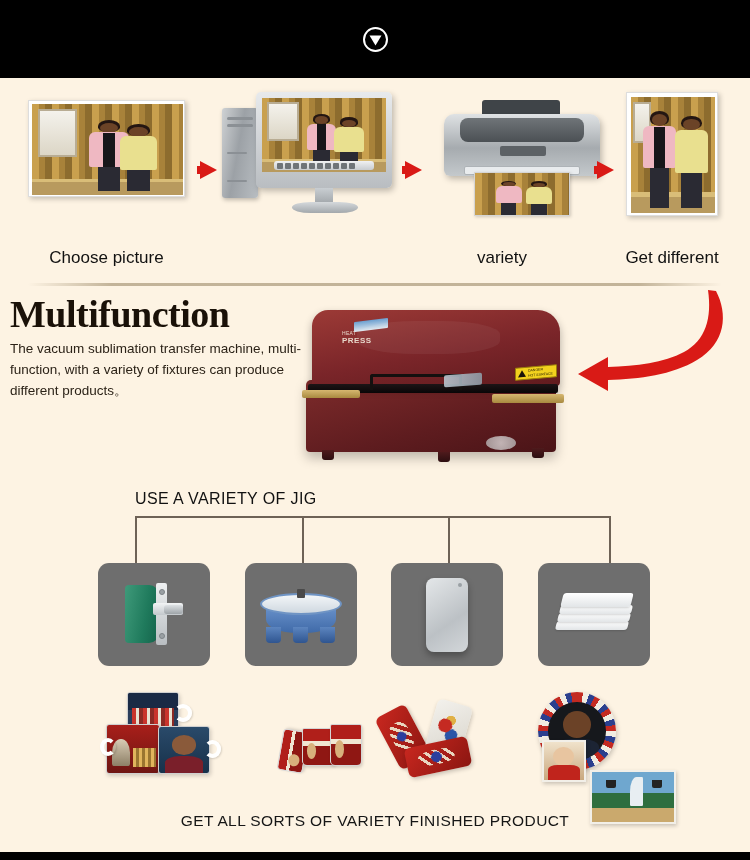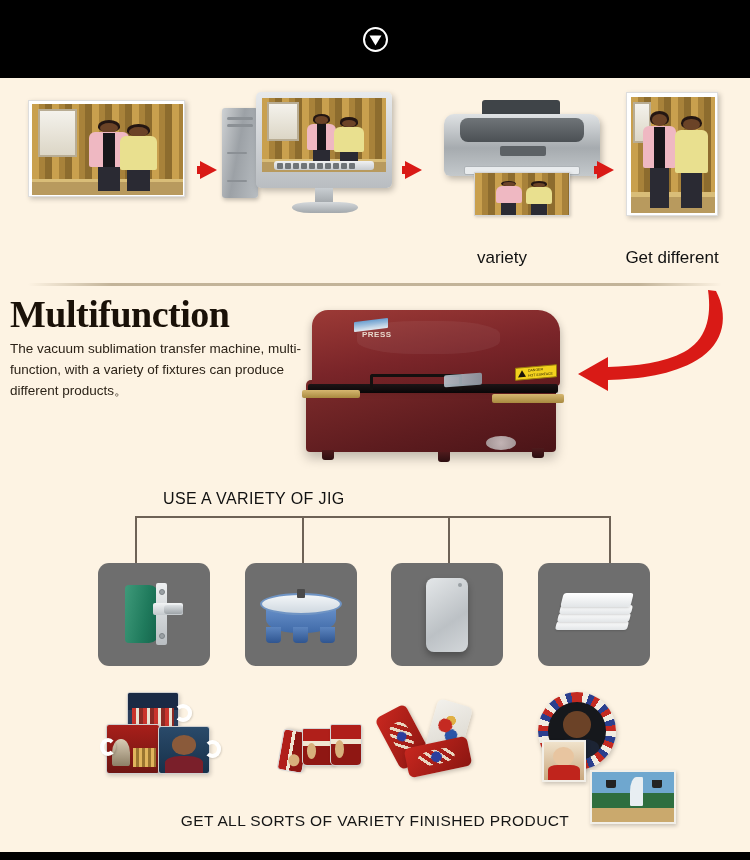--- a/index.html
+++ b/index.html
@@ -150,22 +150,22 @@
   .mc-tray-r {
     position:absolute; left:196px; top:92px; width:72px; height:9px;
     background:linear-gradient(#d6b770,#a8893f); border-radius:2px;
   }
   .mc-handle {
     position:absolute; left:74px; top:72px; width:92px; height:16px;
     border:3px solid #14100f; border-bottom:none; border-radius:3px 3px 0 0;
     background:transparent;
   }
   .mc-heatpress {
-    position:absolute; left:30px; top:15px; font-size:5px; color:#e7d6c9;
-    line-height:1.1; font-family:"Liberation Sans", sans-serif; letter-spacing:.3px;margin-left:20px;
+    position:absolute; left:30px; top:21px; font-size:5px; color:#e7d6c9;
+    line-height:1.1; font-family:"Liberation Sans", sans-serif; letter-spacing:.3px;
   }
   .mc-heatpress b { font-size:8px; display:block; letter-spacing:.5px; }
   .mc-warn {
     position:absolute; left:203px; top:56px; width:42px; height:13px;
     background:#f2d11e; border:1px solid #9a7e0b; border-radius:1px;
     transform:skewY(-5deg);
     display:flex; align-items:center; gap:2px; padding:0 2px; overflow:hidden;
   }
   .mc-warn .tri {
     width:0;height:0;border-left:4px solid transparent;border-right:4px solid transparent;
@@ -207,21 +207,21 @@
     background:radial-gradient(circle,#e7e7e7,#b9b9b9); border-radius:50%;
     opacity:.75;
   }
 
   
   #red-arrow { position:absolute; left:556px; top:288px; width:194px; height:104px; }
 
   
   #jig-title {
     position:absolute; left:135px; top:490px; font-size:16px;
-    color:#111; letter-spacing:.4px; font-family:"Liberation Sans", sans-serif;margin-left:28px;
+    color:#111; letter-spacing:.4px; font-family:"Liberation Sans", sans-serif;
   }
   #jig-bracket { position:absolute; left:120px; top:510px; width:510px; height:60px; }
   .brk-h { position:absolute; left:15px; top:6px; width:475px; height:1.5px; background:#6e6256; }
   .brk-v { position:absolute; top:6px; width:1.5px; height:52px; background:#6e6256; }
 
   .jig-box {
     position:absolute; top:563px; width:112px; height:103px;
     background:#6E6E6E; border-radius:11px;
     display:flex; align-items:center; justify-content:center;
   }
@@ -457,20 +457,21 @@
         </div>
         <div class="person" style="left:58%;width:25%;height:74%;">
           <div class="p-hair" style="left:20%;top:0;width:60%;height:18%;"></div>
           <div class="p-head" style="left:26%;top:5%;width:48%;height:14%;"></div>
           <div class="p-body p-jacket-yellow" style="position:absolute;left:0;top:18%;width:100%;height:50%;"></div>
           <div class="p-legs" style="left:20%;top:68%;width:60%;height:32%;"></div>
         </div>
       </div>
     </div>
   </div>
+  <div class="flow-label" style="left:28px;width:157px;">Choose picture</div>
 
   <div class="arrow-red" style="left:200px;"></div>
 
   <div class="flow-step" style="left:222px; top:14px; width:170px; height:125px;">
     <div class="cpu-tower" style="left:0;top:16px;width:36px;height:90px;">
       <div class="cpu-slot" style="left:5px;top:9px;width:26px;height:3px;"></div>
       <div class="cpu-slot" style="left:5px;top:16px;width:26px;height:3px;"></div>
       <div class="cpu-slot" style="left:5px;top:44px;width:20px;height:2px;"></div>
       <div class="cpu-slot" style="left:5px;top:72px;width:20px;height:2px;"></div>
     </div>

